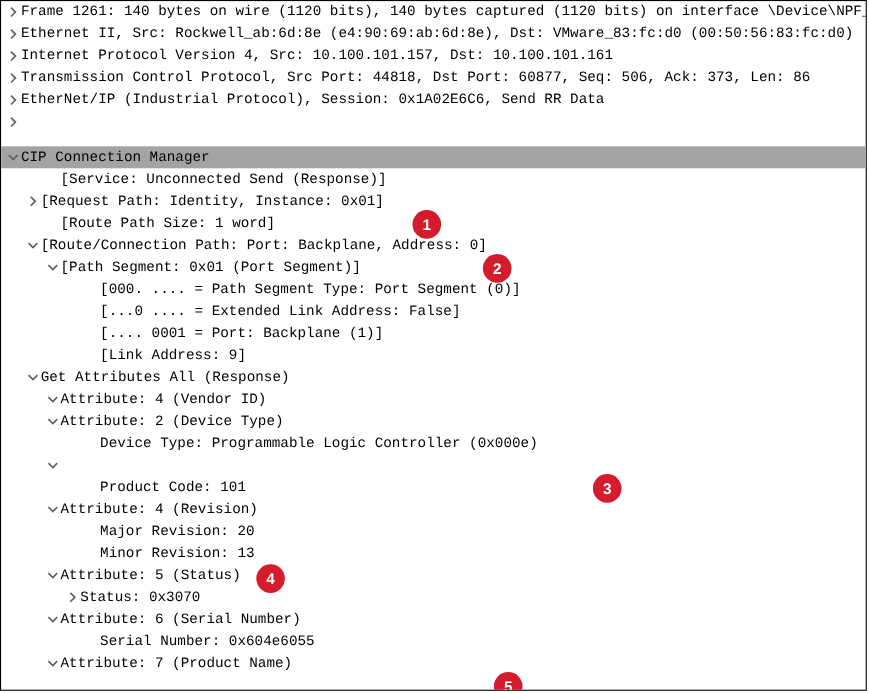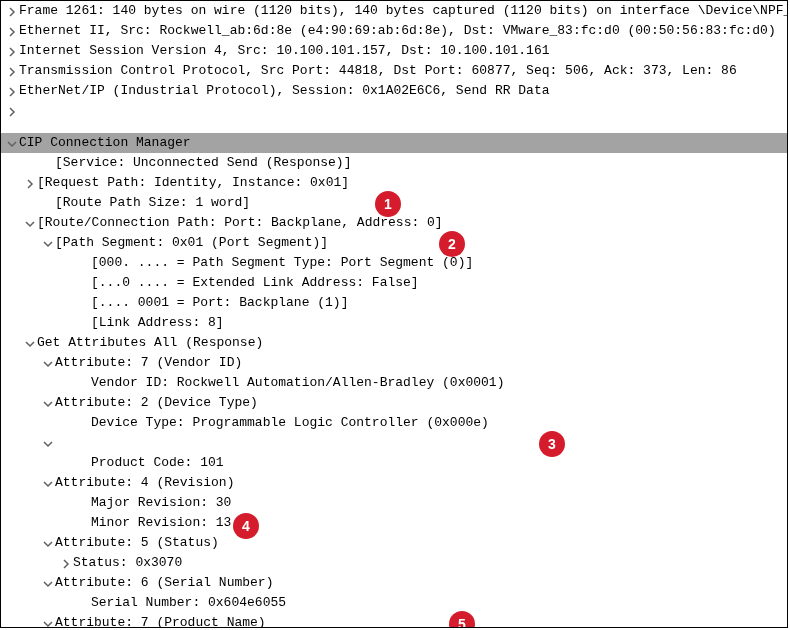--- a/index.html
+++ b/index.html
@@ -70,21 +70,21 @@
 
 <div class="panel" id="panel">
     <div class="row"><span class="indent-0"></span><span class="toggle"><svg class="chev" viewBox="0 0 10 10">
           <path d="M3 1 L7 5 L3 9" stroke="#606060" stroke-width="1.5" fill="none"></path>
         </svg></span><span class="text">Frame 1261: 140 bytes on wire (1120 bits), 140 bytes captured (1120 bits) on interface \Device\NPF_</span></div>
     <div class="row"><span class="indent-0"></span><span class="toggle"><svg class="chev" viewBox="0 0 10 10">
           <path d="M3 1 L7 5 L3 9" stroke="#606060" stroke-width="1.5" fill="none"></path>
         </svg></span><span class="text">Ethernet II, Src: Rockwell_ab:6d:8e (e4:90:69:ab:6d:8e), Dst: VMware_83:fc:d0 (00:50:56:83:fc:d0)</span></div>
     <div class="row"><span class="indent-0"></span><span class="toggle"><svg class="chev" viewBox="0 0 10 10">
           <path d="M3 1 L7 5 L3 9" stroke="#606060" stroke-width="1.5" fill="none"></path>
-        </svg></span><span class="text">Internet Session Version 4, Src: 10.100.101.157, Dst: 10.100.101.161</span></div>
+        </svg></span><span class="text">Internet Protocol Version 4, Src: 10.100.101.157, Dst: 10.100.101.161</span></div>
     <div class="row"><span class="indent-0"></span><span class="toggle"><svg class="chev" viewBox="0 0 10 10">
           <path d="M3 1 L7 5 L3 9" stroke="#606060" stroke-width="1.5" fill="none"></path>
         </svg></span><span class="text">Transmission Control Protocol, Src Port: 44818, Dst Port: 60877, Seq: 506, Ack: 373, Len: 86</span></div>
     <div class="row"><span class="indent-0"></span><span class="toggle"><svg class="chev" viewBox="0 0 10 10">
           <path d="M3 1 L7 5 L3 9" stroke="#606060" stroke-width="1.5" fill="none"></path>
         </svg></span><span class="text">EtherNet/IP (Industrial Protocol), Session: 0x1A02E6C6, Send RR Data</span></div>
     <div class="row"><span class="indent-0"></span><span class="toggle"><svg class="chev" viewBox="0 0 10 10">
           <path d="M3 1 L7 5 L3 9" stroke="#606060" stroke-width="1.5" fill="none"></path>
         </svg></span></div>
     <div class="row selected"><span class="indent-0"></span><span class="toggle"><svg class="chev" viewBox="0 0 10 10">
@@ -97,40 +97,39 @@
     <div class="row"><span class="indent-2"></span><span class="toggle"></span><span class="text">[Route Path Size: 1 word]</span></div>
     <div class="row"><span class="indent-1"></span><span class="toggle"><svg class="chev" viewBox="0 0 10 10">
           <path d="M1 3 L5 7 L9 3" stroke="#606060" stroke-width="1.5" fill="none"></path>
         </svg></span><span class="text">[Route/Connection Path: Port: Backplane, Address: 0]</span></div>
     <div class="row"><span class="indent-2"></span><span class="toggle"><svg class="chev" viewBox="0 0 10 10">
           <path d="M1 3 L5 7 L9 3" stroke="#606060" stroke-width="1.5" fill="none"></path>
         </svg></span><span class="text">[Path Segment: 0x01 (Port Segment)]</span></div>
     <div class="row"><span class="indent-4"></span><span class="toggle"></span><span class="text">[000. .... = Path Segment Type: Port Segment (0)]</span></div>
     <div class="row"><span class="indent-4"></span><span class="toggle"></span><span class="text">[...0 .... = Extended Link Address: False]</span></div>
     <div class="row"><span class="indent-4"></span><span class="toggle"></span><span class="text">[.... 0001 = Port: Backplane (1)]</span></div>
-    <div class="row"><span class="indent-4"></span><span class="toggle"></span><span class="text">[Link Address: 8]</span></div>
+    <div class="row"><span class="indent-4"></span><span class="toggle"></span><span class="text">[Link Address: 9]</span></div>
     <div class="row"><span class="indent-1"></span><span class="toggle"><svg class="chev" viewBox="0 0 10 10">
           <path d="M1 3 L5 7 L9 3" stroke="#606060" stroke-width="1.5" fill="none"></path>
         </svg></span><span class="text">Get Attributes All (Response)</span></div>
     <div class="row"><span class="indent-2"></span><span class="toggle"><svg class="chev" viewBox="0 0 10 10">
           <path d="M1 3 L5 7 L9 3" stroke="#606060" stroke-width="1.5" fill="none"></path>
-        </svg></span><span class="text">Attribute: 7 (Vendor ID)</span></div>
-    <div class="row"><span class="indent-4"></span><span class="toggle"></span><span class="text">Vendor ID: Rockwell Automation/Allen-Bradley (0x0001)</span></div>
+        </svg></span><span class="text">Attribute: 4 (Vendor ID)</span></div>
     <div class="row"><span class="indent-2"></span><span class="toggle"><svg class="chev" viewBox="0 0 10 10">
           <path d="M1 3 L5 7 L9 3" stroke="#606060" stroke-width="1.5" fill="none"></path>
         </svg></span><span class="text">Attribute: 2 (Device Type)</span></div>
     <div class="row"><span class="indent-4"></span><span class="toggle"></span><span class="text">Device Type: Programmable Logic Controller (0x000e)</span></div>
     <div class="row"><span class="indent-2"></span><span class="toggle"><svg class="chev" viewBox="0 0 10 10">
           <path d="M1 3 L5 7 L9 3" stroke="#606060" stroke-width="1.5" fill="none"></path>
         </svg></span></div>
     <div class="row"><span class="indent-4"></span><span class="toggle"></span><span class="text">Product Code: 101</span></div>
     <div class="row"><span class="indent-2"></span><span class="toggle"><svg class="chev" viewBox="0 0 10 10">
           <path d="M1 3 L5 7 L9 3" stroke="#606060" stroke-width="1.5" fill="none"></path>
         </svg></span><span class="text">Attribute: 4 (Revision)</span></div>
-    <div class="row"><span class="indent-4"></span><span class="toggle"></span><span class="text">Major Revision: 30</span></div>
+    <div class="row"><span class="indent-4"></span><span class="toggle"></span><span class="text">Major Revision: 20</span></div>
     <div class="row"><span class="indent-4"></span><span class="toggle"></span><span class="text">Minor Revision: 13</span></div>
     <div class="row"><span class="indent-2"></span><span class="toggle"><svg class="chev" viewBox="0 0 10 10">
           <path d="M1 3 L5 7 L9 3" stroke="#606060" stroke-width="1.5" fill="none"></path>
         </svg></span><span class="text">Attribute: 5 (Status)</span></div>
     <div class="row"><span class="indent-3"></span><span class="toggle"><svg class="chev" viewBox="0 0 10 10">
           <path d="M3 1 L7 5 L3 9" stroke="#606060" stroke-width="1.5" fill="none"></path>
         </svg></span><span class="text">Status: 0x3070</span></div>
     <div class="row"><span class="indent-2"></span><span class="toggle"><svg class="chev" viewBox="0 0 10 10">
           <path d="M1 3 L5 7 L9 3" stroke="#606060" stroke-width="1.5" fill="none"></path>
         </svg></span><span class="text">Attribute: 6 (Serial Number)</span></div>

